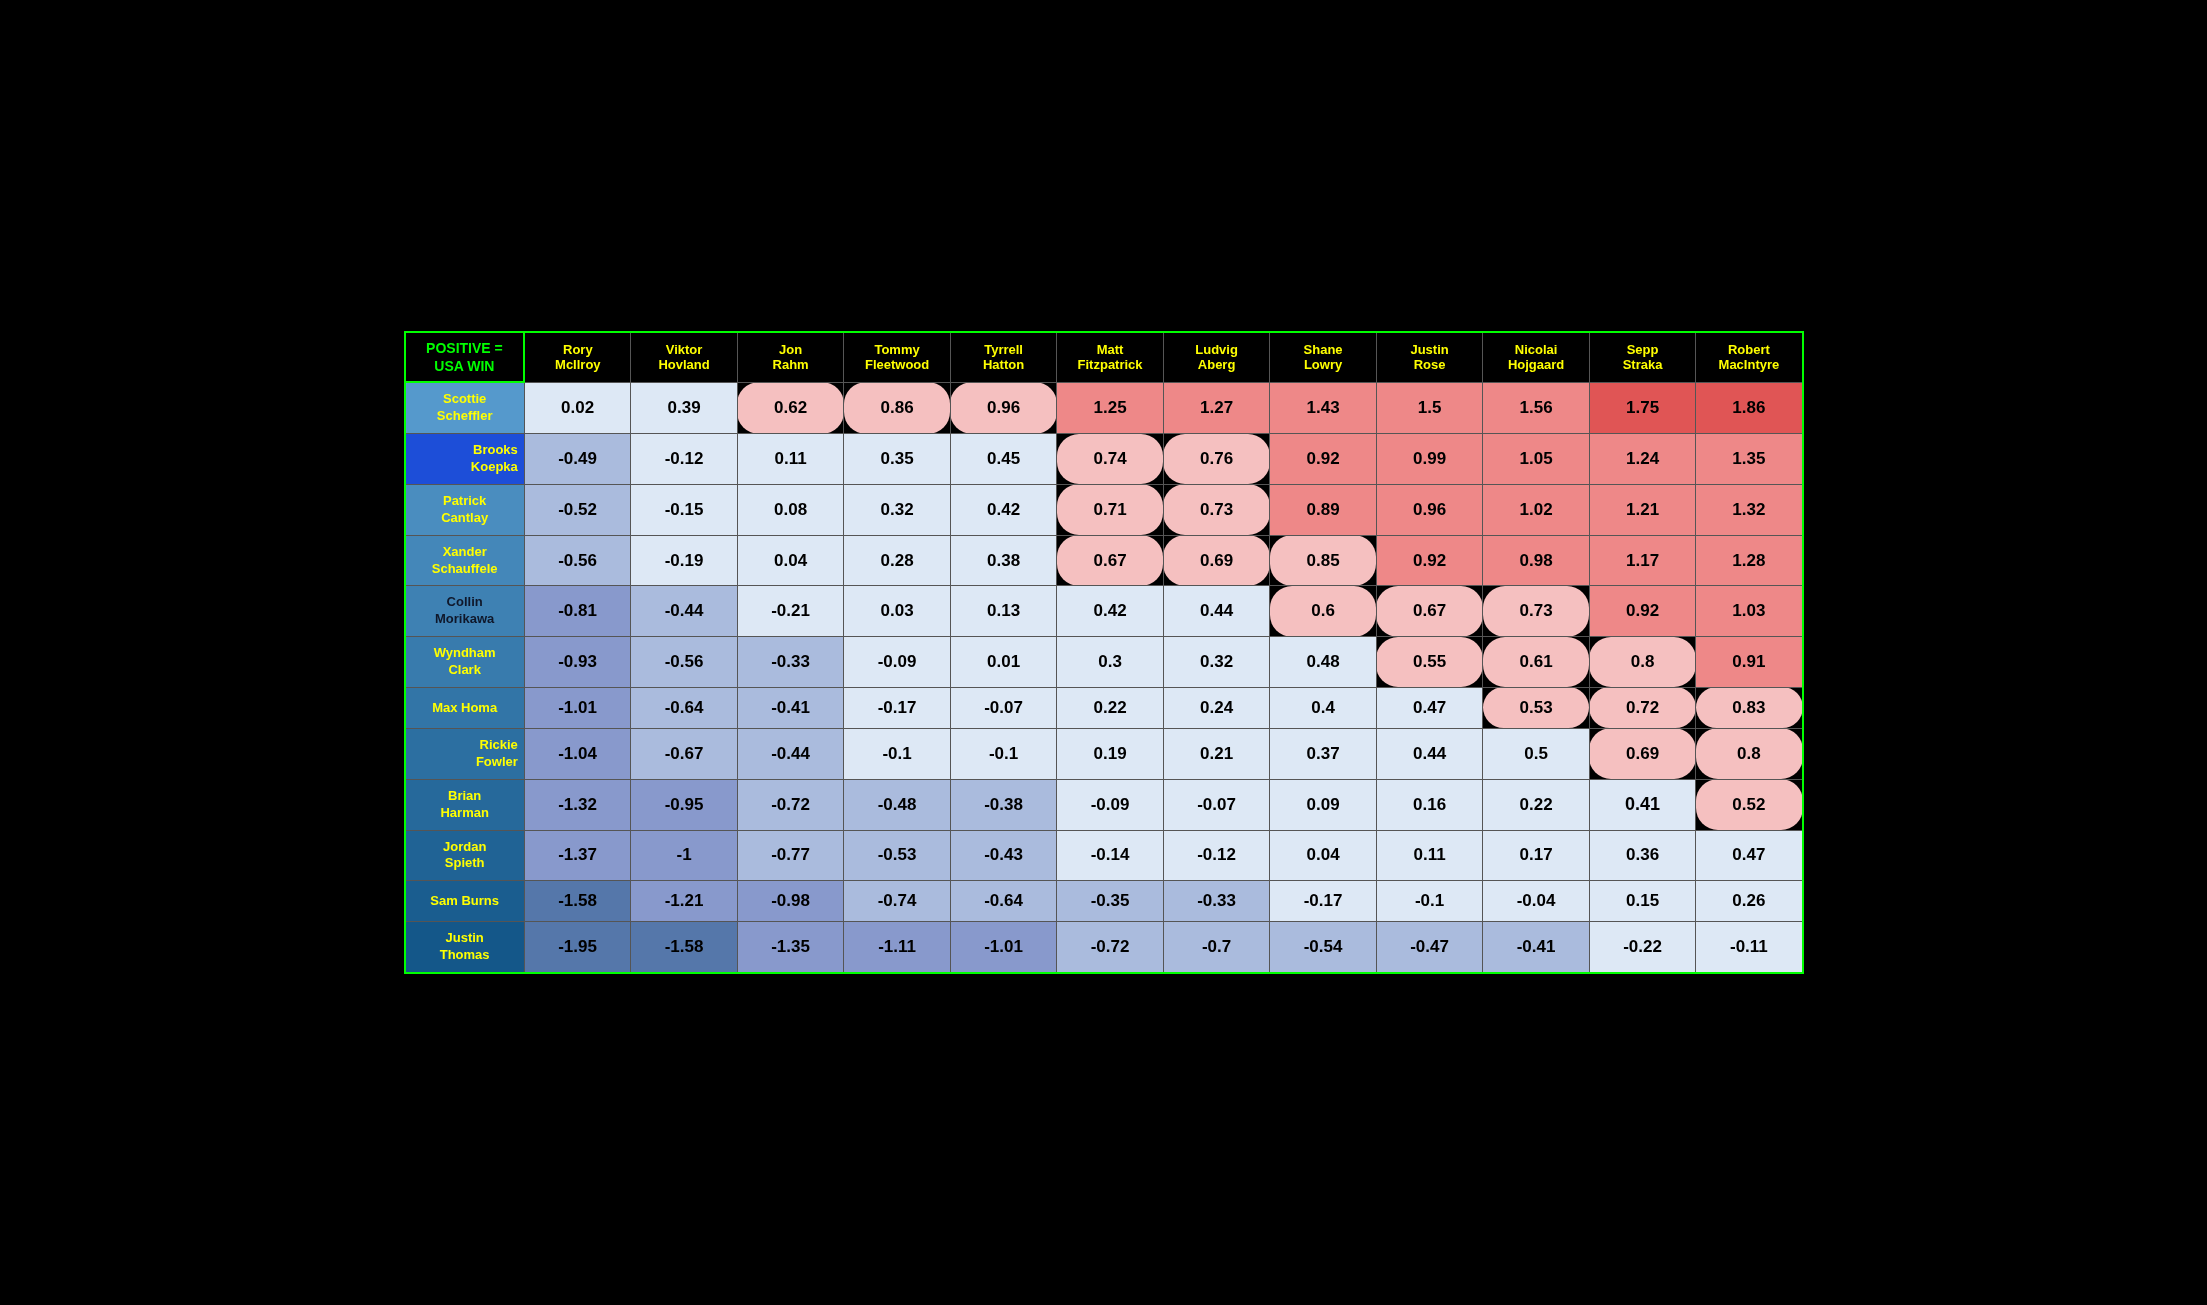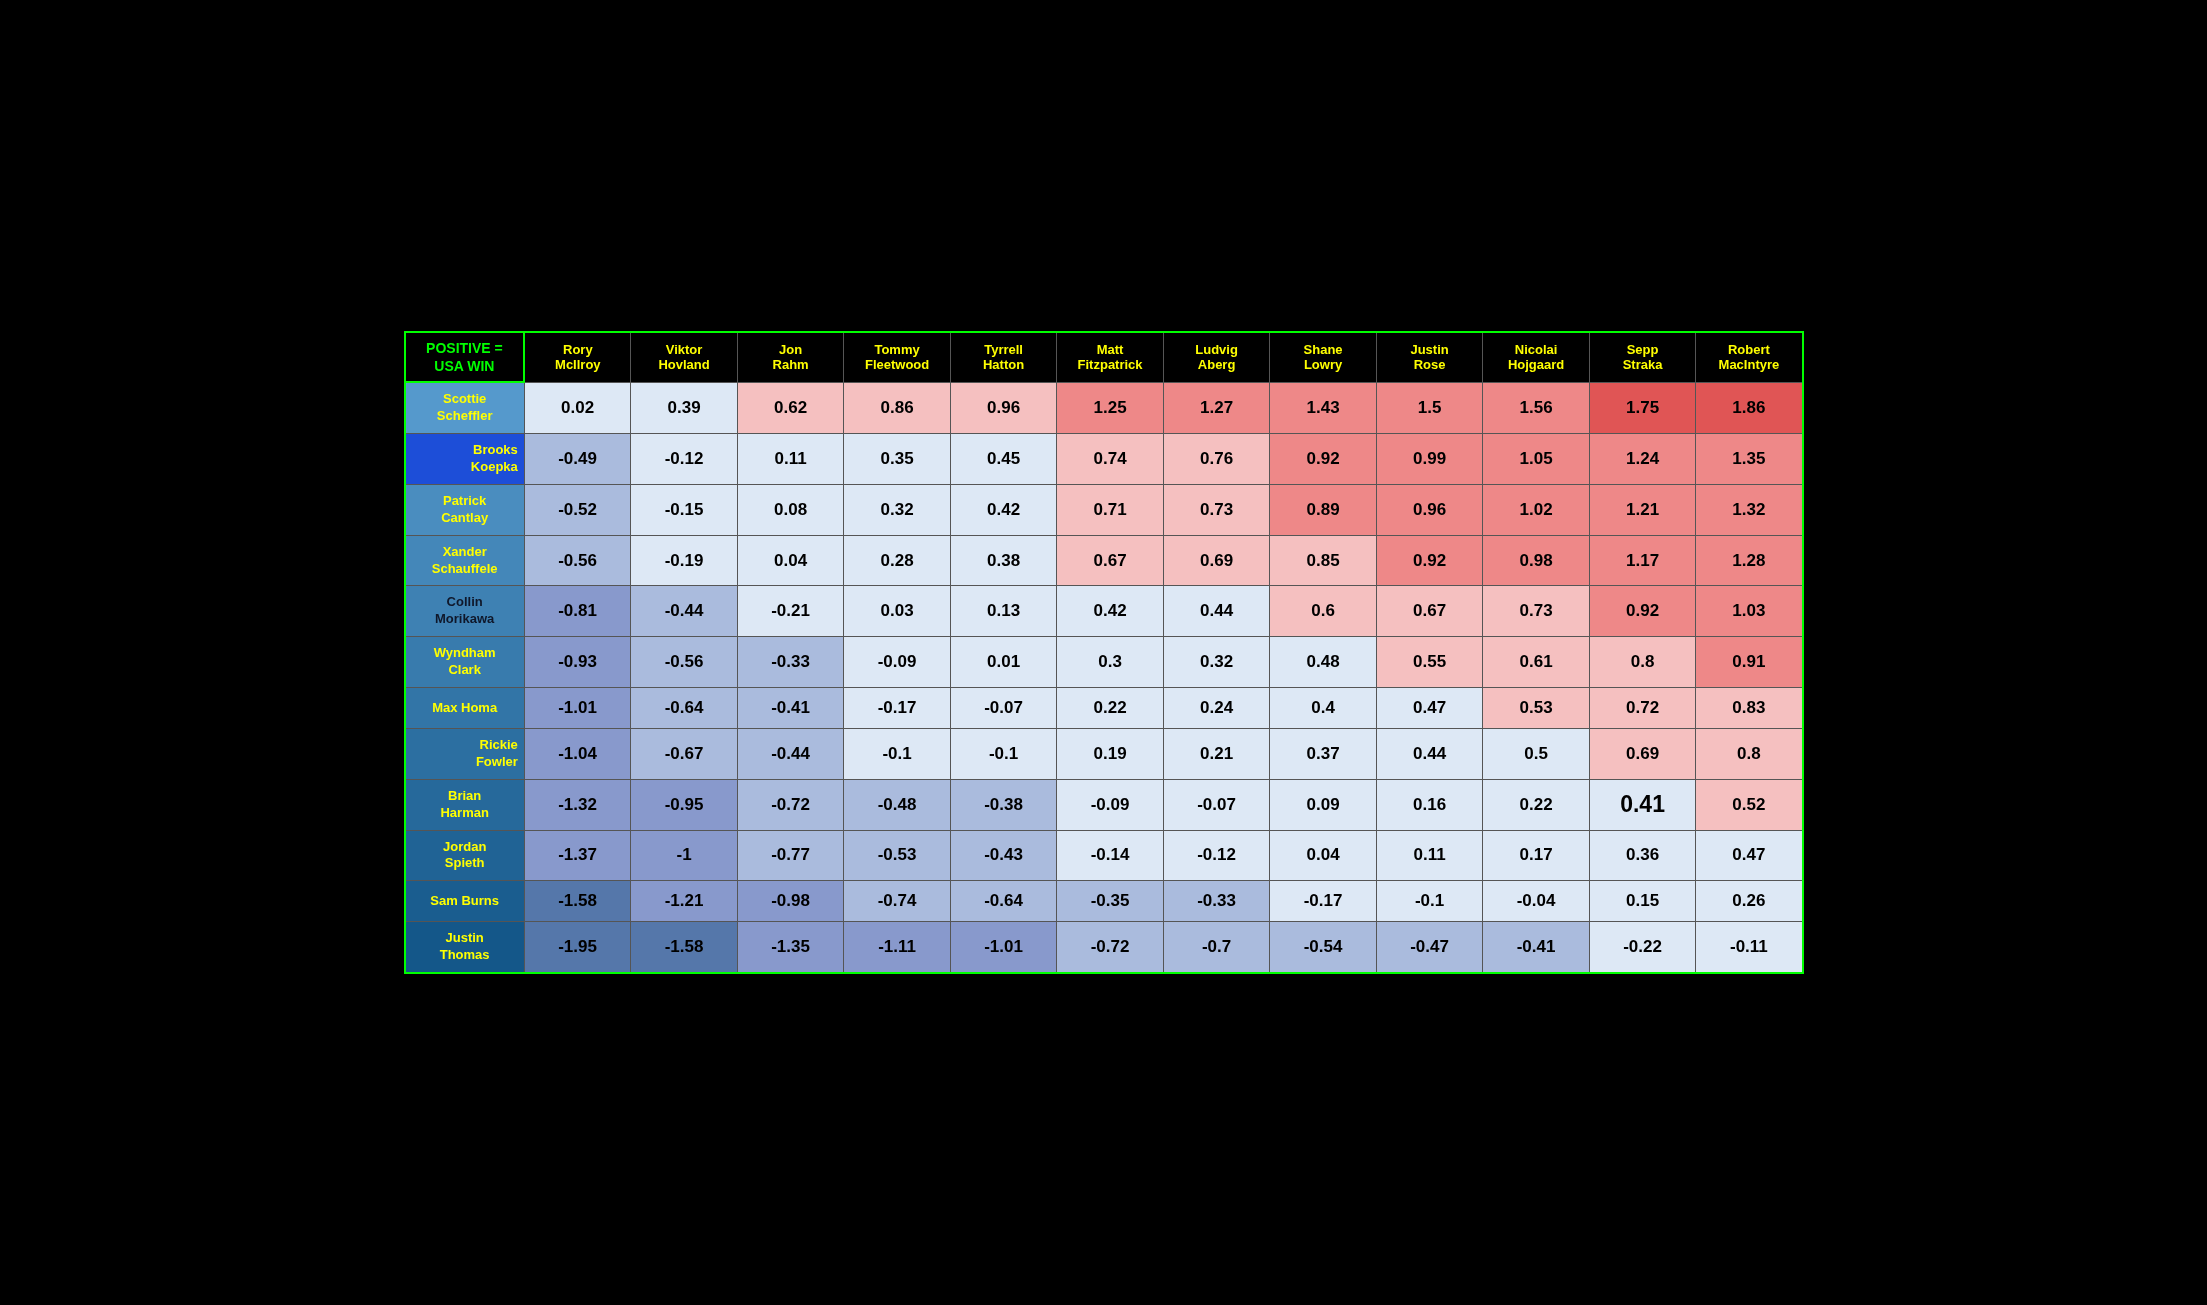--- a/index.html
+++ b/index.html
@@ -58,21 +58,21 @@
       font-size: 16px;
       font-weight: bold;
       color: #000;
       min-width: 70px;
     }
     
     .c-deep-blue   { background: #6699cc; }
     .c-blue        { background: #99bbdd; }
     .c-light-blue  { background: #bbddee; }
     .c-pale        { background: #e8f0f8; }
-    .c-light-pink  { background: #f8d0d0; }
+    .c-light-pink  { background: #f8d0d0; border-radius: 22px; }
     .c-pink        { background: #f0a0a0; }
     .c-medium-pink { background: #e87070; }
 
     tr:nth-child(even) { }
     tr:nth-child(odd) { }
   </style>
 </head>
 <body>
 
 <div class="table-wrapper">
@@ -221,21 +221,21 @@
           <td class="data-cell c-blue" style="font-size: 17px; font-weight: bold; padding: 10px 6px; border: 1.5px solid rgb(85, 85, 85); background: rgb(136, 153, 204);">-1.32</td>
           <td class="data-cell c-blue" style="font-size: 17px; font-weight: bold; padding: 10px 6px; border: 1.5px solid rgb(85, 85, 85); background: rgb(136, 153, 204);">-0.95</td>
           <td class="data-cell c-light-blue" style="font-size: 17px; font-weight: bold; padding: 10px 6px; border: 1.5px solid rgb(85, 85, 85); background: rgb(170, 187, 221);">-0.72</td>
           <td class="data-cell c-light-blue" style="font-size: 17px; font-weight: bold; padding: 10px 6px; border: 1.5px solid rgb(85, 85, 85); background: rgb(170, 187, 221);">-0.48</td>
           <td class="data-cell c-light-blue" style="font-size: 17px; font-weight: bold; padding: 10px 6px; border: 1.5px solid rgb(85, 85, 85); background: rgb(170, 187, 221);">-0.38</td>
           <td class="data-cell c-pale" style="font-size: 17px; font-weight: bold; padding: 10px 6px; border: 1.5px solid rgb(85, 85, 85); background: rgb(221, 232, 245);">-0.09</td>
           <td class="data-cell c-pale" style="font-size: 17px; font-weight: bold; padding: 10px 6px; border: 1.5px solid rgb(85, 85, 85); background: rgb(221, 232, 245);">-0.07</td>
           <td class="data-cell c-pale" style="font-size: 17px; font-weight: bold; padding: 10px 6px; border: 1.5px solid rgb(85, 85, 85); background: rgb(221, 232, 245);">0.09</td>
           <td class="data-cell c-pale" style="font-size: 17px; font-weight: bold; padding: 10px 6px; border: 1.5px solid rgb(85, 85, 85); background: rgb(221, 232, 245);">0.16</td>
           <td class="data-cell c-pale" style="font-size: 17px; font-weight: bold; padding: 10px 6px; border: 1.5px solid rgb(85, 85, 85); background: rgb(221, 232, 245);">0.22</td>
-          <td class="data-cell c-pale" style="font-size: 23px; font-weight: bold; padding: 10px 6px; border: 1.5px solid rgb(85, 85, 85); background: rgb(221, 232, 245);">0.41</td>
+          <td class="data-cell c-pale" style="font-size: 18px; font-weight: bold; padding: 10px 6px; border: 1.5px solid rgb(85, 85, 85); background: rgb(221, 232, 245);">0.41</td>
           <td class="data-cell c-light-pink" style="font-size: 17px; font-weight: bold; padding: 10px 6px; border: 1.5px solid rgb(85, 85, 85); background: rgb(245, 192, 192);">0.52</td>
         </tr>
         <tr>
           <td class="row-header" style="background: rgb(32, 99, 149); color: rgb(255, 255, 0); font-weight: bold; font-size: 13px; text-align: center; padding: 8px 6px; line-height: 1.3; border: 1.5px solid rgb(85, 85, 85);">Jordan<br>Spieth</td>
           <td class="data-cell c-blue" style="font-size: 17px; font-weight: bold; padding: 10px 6px; border: 1.5px solid rgb(85, 85, 85); background: rgb(136, 153, 204);">-1.37</td>
           <td class="data-cell c-blue" style="font-size: 17px; font-weight: bold; padding: 10px 6px; border: 1.5px solid rgb(85, 85, 85); background: rgb(136, 153, 204);">-1</td>
           <td class="data-cell c-light-blue" style="font-size: 17px; font-weight: bold; padding: 10px 6px; border: 1.5px solid rgb(85, 85, 85); background: rgb(170, 187, 221);">-0.77</td>
           <td class="data-cell c-light-blue" style="font-size: 17px; font-weight: bold; padding: 10px 6px; border: 1.5px solid rgb(85, 85, 85); background: rgb(170, 187, 221);">-0.53</td>
           <td class="data-cell c-light-blue" style="font-size: 17px; font-weight: bold; padding: 10px 6px; border: 1.5px solid rgb(85, 85, 85); background: rgb(170, 187, 221);">-0.43</td>
           <td class="data-cell c-pale" style="font-size: 17px; font-weight: bold; padding: 10px 6px; border: 1.5px solid rgb(85, 85, 85); background: rgb(221, 232, 245);">-0.14</td>

